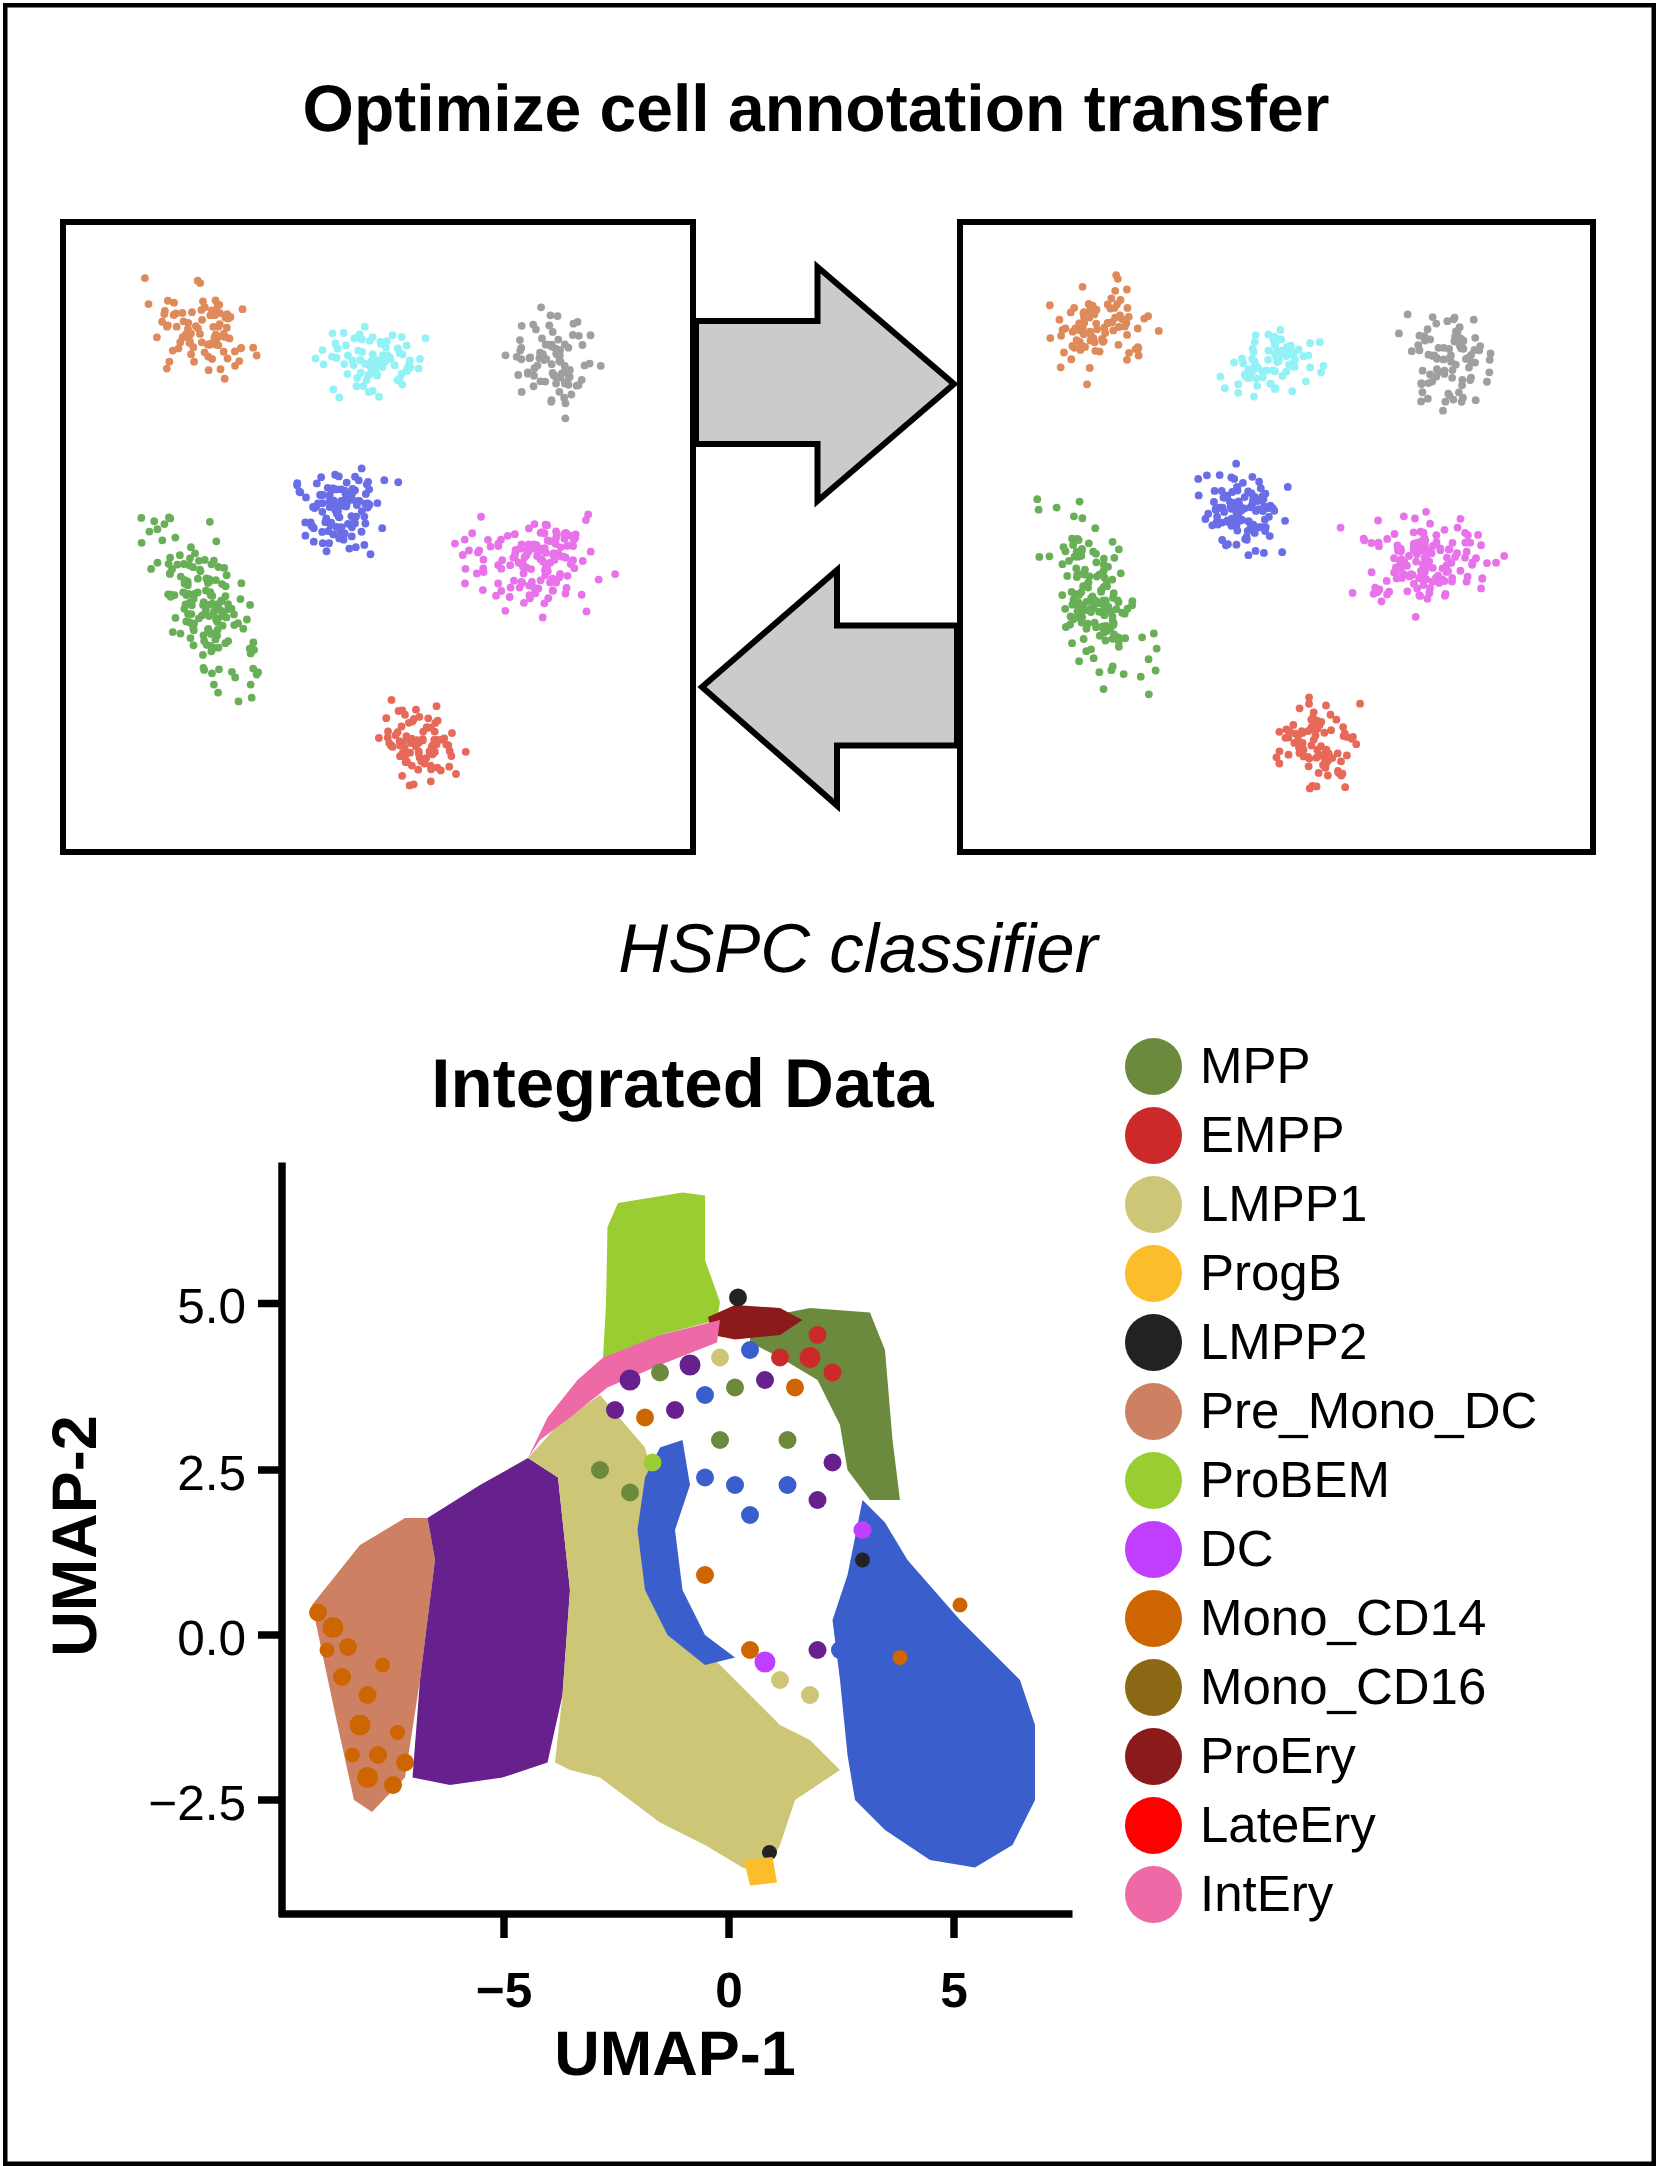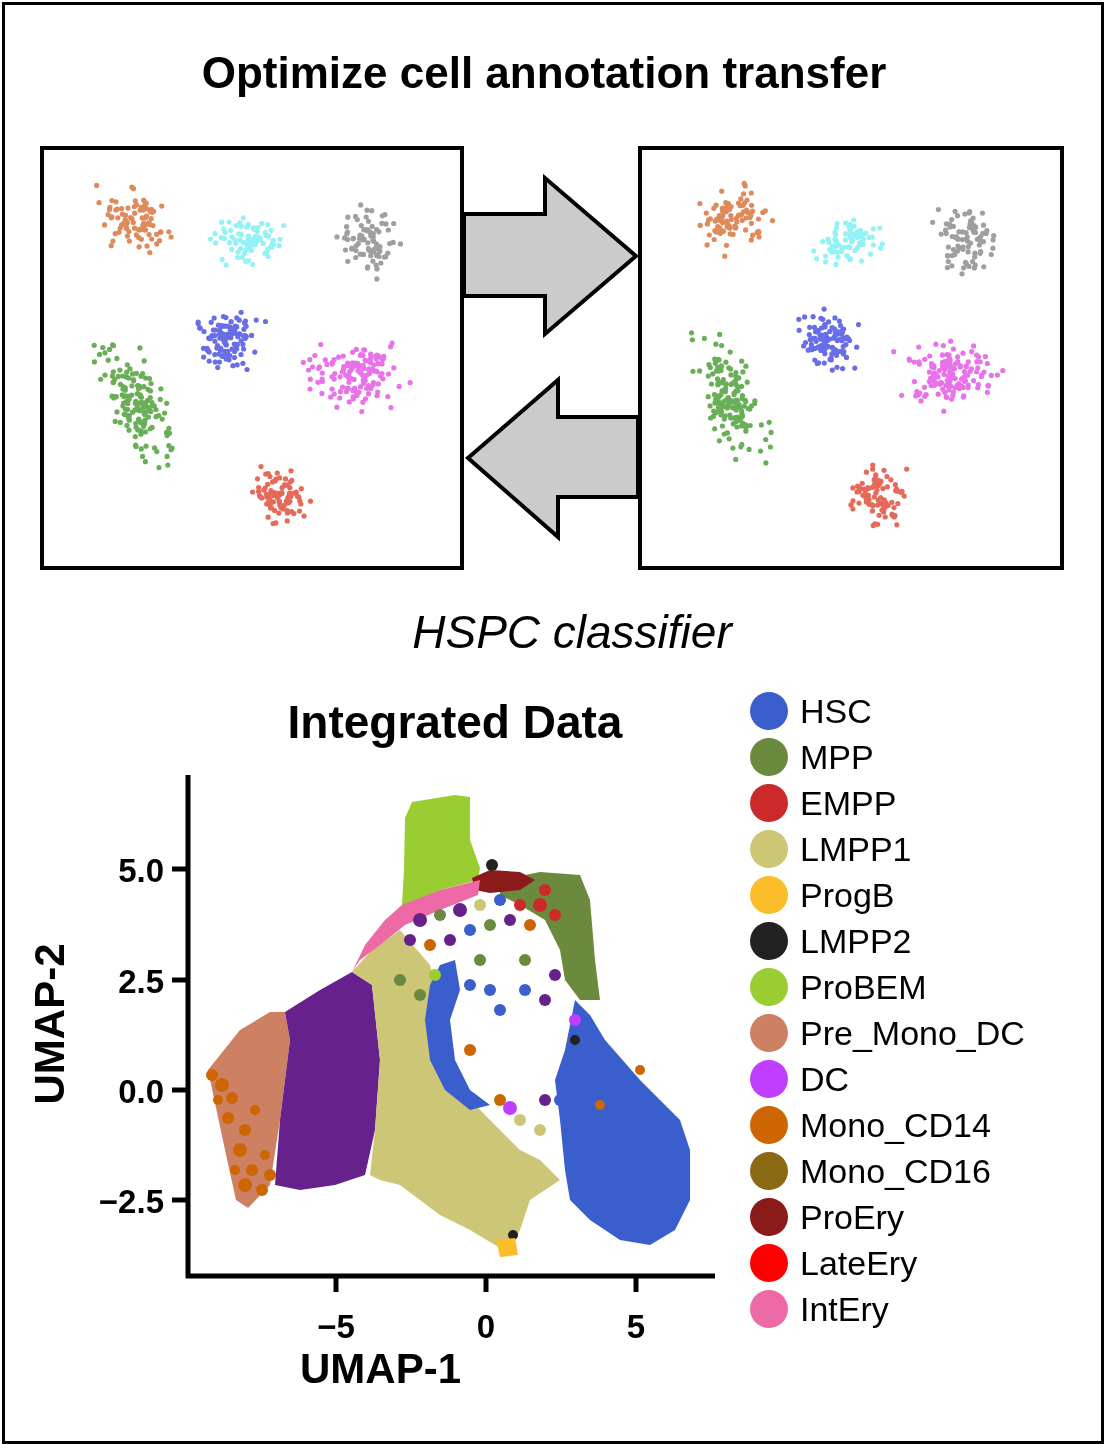--- a/index.html
+++ b/index.html
@@ -9,23 +9,23 @@
   .panel{position:absolute;border:4px solid #000;background:#fff;box-sizing:border-box;}
   .panel svg{position:absolute;left:0;top:0;}
   .arrows{position:absolute;left:0;top:0;}
   .subtitle{position:absolute;left:0;width:1104px;top:605px;text-align:center;font-style:italic;font-size:46px;color:#000;padding-left:20px;}
   .plot-title{position:absolute;left:230px;width:450px;top:695px;text-align:center;font-weight:bold;font-size:46px;}
   .plot{position:absolute;left:0;top:0;}
   .legend{position:absolute;left:750px;top:688px;}
   .legend-item{display:flex;align-items:center;height:46px;}
   .legend-dot{width:38px;height:38px;border-radius:50%;margin-right:12px;}
   .legend-label{font-size:34px;color:#000;}
-  .ytick{position:absolute;font-weight:bold;font-size:33px;text-align:right;width:120px;}
+  .ytick{position:absolute;font-weight:normal;font-size:33px;text-align:right;width:120px;}
   .xtick{position:absolute;font-weight:bold;font-size:33px;text-align:center;width:80px;}
-  .xlabel{position:absolute;font-weight:bold;font-size:42px;left:300px;width:300px;text-align:left;top:1345px;}
+  .xlabel{position:absolute;font-weight:bold;font-size:42px;left:300px;width:300px;text-align:center;top:1345px;}
   .ylabel{position:absolute;font-weight:bold;font-size:42px;left:-70px;top:1000px;width:240px;text-align:center;transform:rotate(-90deg);transform-origin:center;}
 </style>
 </head>
 <body>
 
 <div class="frame"></div>
 
 <div class="title">Optimize cell annotation transfer</div>
 
 <div class="panel" style="left:40px;top:146px;width:424px;height:424px;">
@@ -1666,50 +1666,46 @@
 
 <div class="xtick" style="left:296px;top:1308px;">−5</div>
 <div class="xtick" style="left:446px;top:1308px;">0</div>
 <div class="xtick" style="left:596px;top:1308px;">5</div>
 
 <div class="xlabel">UMAP-1</div>
 <div class="ylabel">UMAP-2</div>
 
 <div class="legend">
   <div class="legend-item">
-      <span class="legend-dot" style="background:#3a5fcd"></span>
-      <span class="legend-label">HSC</span>
-    </div>
-  <div class="legend-item">
       <span class="legend-dot" style="background:#6b8a3e"></span>
       <span class="legend-label">MPP</span>
     </div>
   <div class="legend-item">
       <span class="legend-dot" style="background:#cc2a2a"></span>
       <span class="legend-label">EMPP</span>
     </div>
   <div class="legend-item">
       <span class="legend-dot" style="background:#cdc676"></span>
       <span class="legend-label">LMPP1</span>
     </div>
   <div class="legend-item">
       <span class="legend-dot" style="background:#fbbd2a"></span>
       <span class="legend-label">ProgB</span>
     </div>
   <div class="legend-item">
       <span class="legend-dot" style="background:#222222"></span>
       <span class="legend-label">LMPP2</span>
     </div>
   <div class="legend-item">
+      <span class="legend-dot" style="background:#cd8162"></span>
+      <span class="legend-label">Pre_Mono_DC</span>
+    </div>
+  <div class="legend-item">
       <span class="legend-dot" style="background:#9acd32"></span>
       <span class="legend-label">ProBEM</span>
-    </div>
-  <div class="legend-item">
-      <span class="legend-dot" style="background:#cd8162"></span>
-      <span class="legend-label">Pre_Mono_DC</span>
     </div>
   <div class="legend-item">
       <span class="legend-dot" style="background:#bf3eff"></span>
       <span class="legend-label">DC</span>
     </div>
   <div class="legend-item">
       <span class="legend-dot" style="background:#cd6600"></span>
       <span class="legend-label">Mono_CD14</span>
     </div>
   <div class="legend-item">

